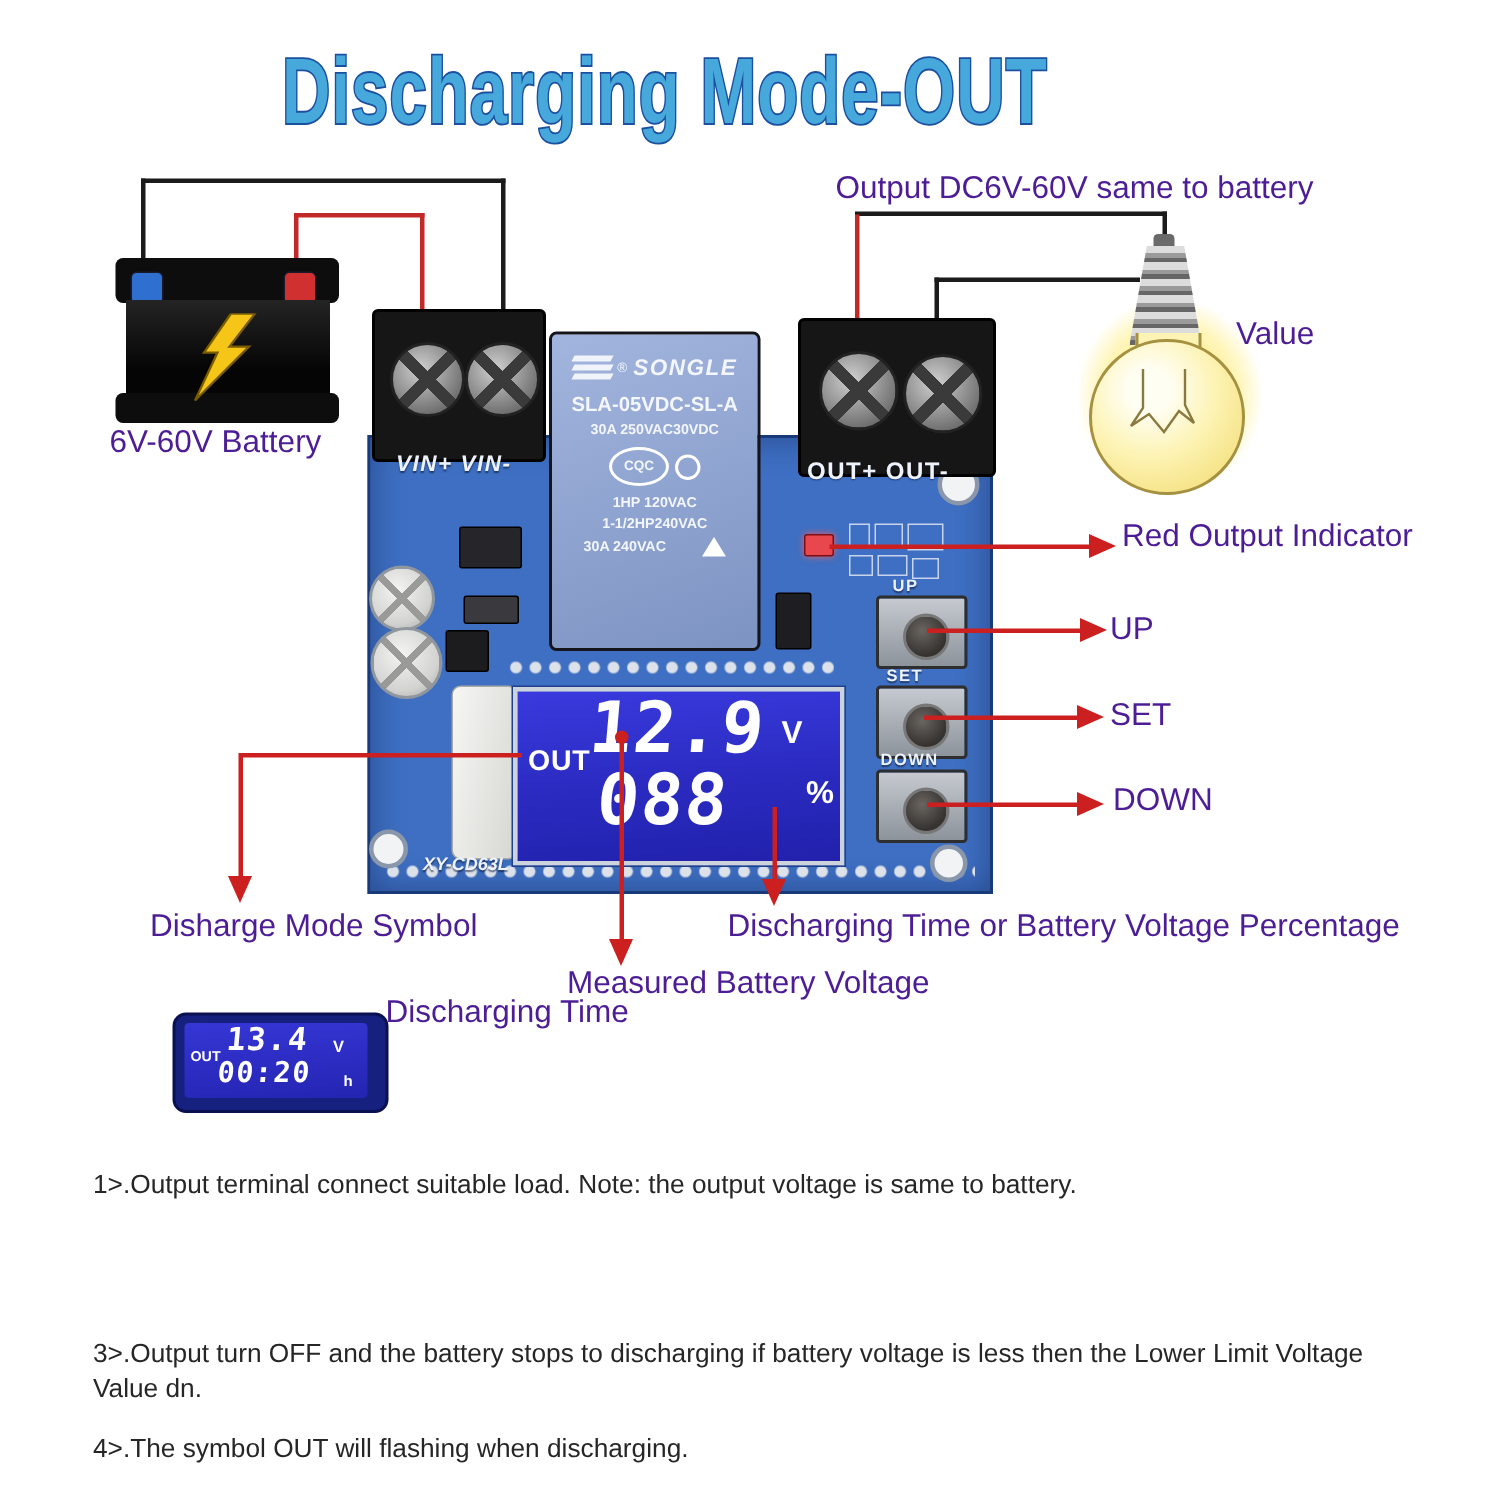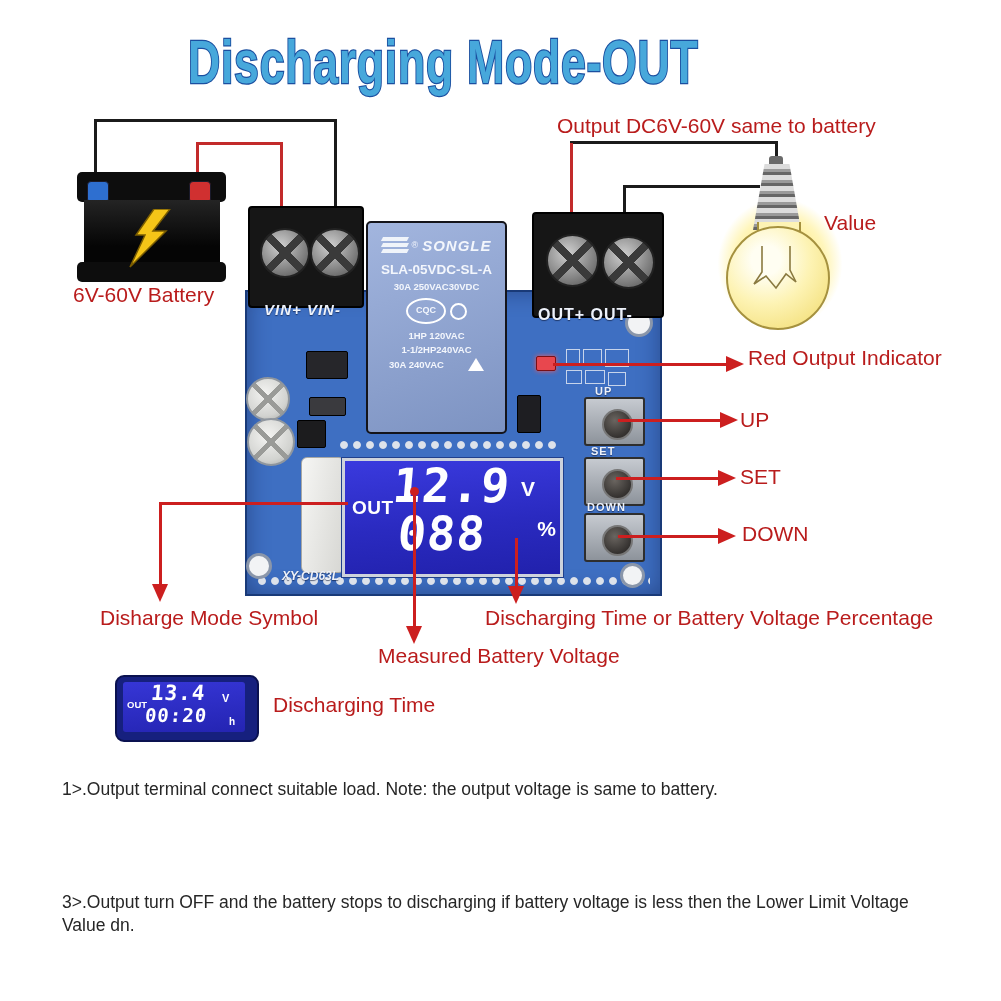--- a/index.html
+++ b/index.html
@@ -4,21 +4,21 @@
 <style>
   html,body{margin:0;padding:0;background:#fff;}
   #stage{position:relative;width:1001px;height:1001px;background:#fff;overflow:hidden;
          font-family:"Liberation Sans",sans-serif;color:#222;}
   .abs{position:absolute;}
   
   #title{position:absolute;left:188px;top:26px;font-size:62px;font-weight:bold;white-space:nowrap;
          color:#47a8db;-webkit-text-stroke:2.5px #1b4fa0;paint-order:stroke fill;
          transform:scaleX(.72);transform-origin:left top;letter-spacing:1px;}
   
-  .lbl{position:absolute;font-size:21px;color:#b91c1c;white-space:nowrap;}
+  .lbl{position:absolute;font-size:21px;color:#4c1d95;white-space:nowrap;}
   .note{position:absolute;left:62px;width:878px;font-size:17.5px;line-height:1.34;color:#262626;}
   
   .wire{position:absolute;background:#1b1b1b;}
   .rwire{position:absolute;background:#c22a2a;}
   .rl{position:absolute;background:#cc1f1f;}
   .arr-r{position:absolute;width:0;height:0;border-top:8px solid transparent;
          border-bottom:8px solid transparent;border-left:18px solid #cc1f1f;}
   .arr-d{position:absolute;width:0;height:0;border-left:8px solid transparent;
          border-right:8px solid transparent;border-top:18px solid #cc1f1f;}
   .rdot{position:absolute;width:9px;height:9px;border-radius:50%;background:#cc1f1f;}
@@ -230,18 +230,19 @@
 
   <div id="minilcd">
     <div id="miniscreen">
       <span class="lcdtxt" style="left:4px;top:17px;font-size:9.5px;">OUT</span>
       <span class="seg" style="left:28px;top:1px;font-size:21px;">13.4</span>
       <span class="lcdtxt" style="left:99px;top:10px;font-size:11px;">V</span>
       <span class="seg" style="left:22px;top:24px;font-size:19px;">00:20</span>
       <span class="lcdtxt" style="left:106px;top:34px;font-size:10px;">h</span>
     </div>
   </div>
-  <div class="lbl" style="left:257px;top:693px;margin-left:16px;">Discharging Time</div>
+  <div class="lbl" style="left:257px;top:663px;">Discharging Time</div>
 
   <p class="note" style="top:760px;">1&gt;.Output terminal connect suitable load. Note: the output voltage is same to battery.</p>
   <p class="note" style="top:873px;">3&gt;.Output turn OFF and the battery stops to discharging if battery voltage is less then the Lower Limit Voltage Value dn.</p>
+  <p class="note" style="top:936px;">4&gt;.The symbol OUT will flashing when discharging.</p>
 
 </div>
 
 </body></html>

